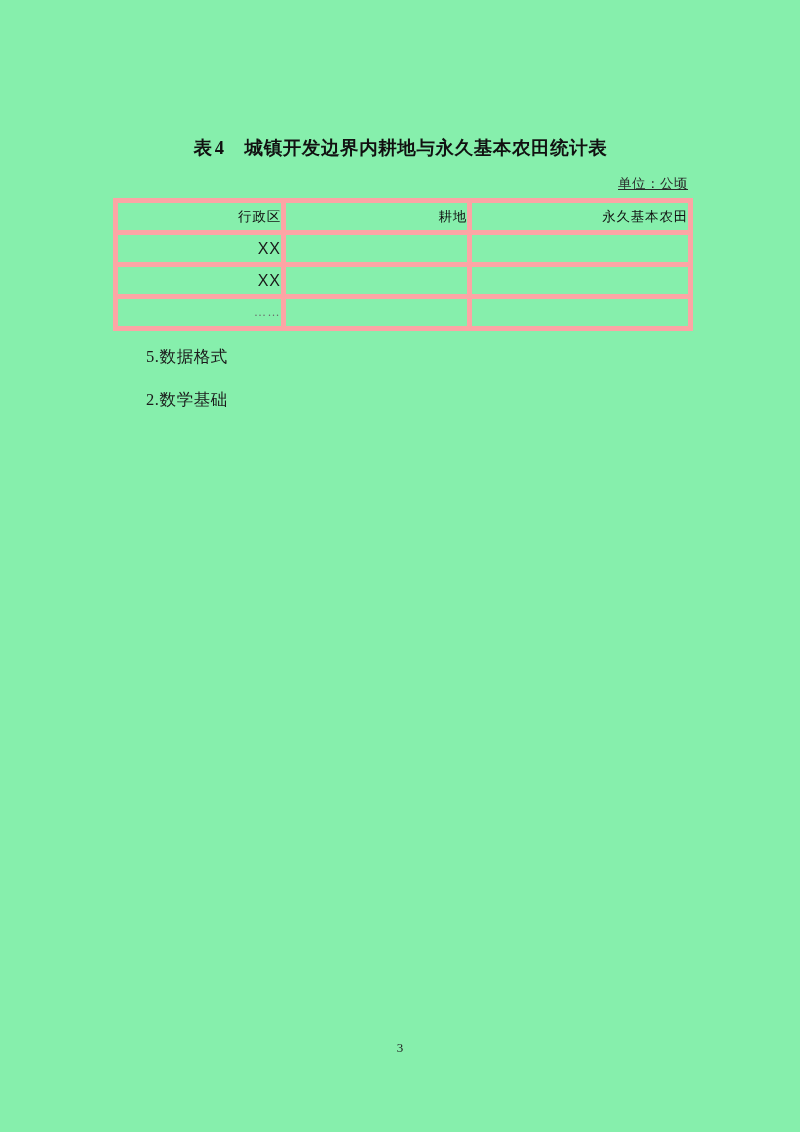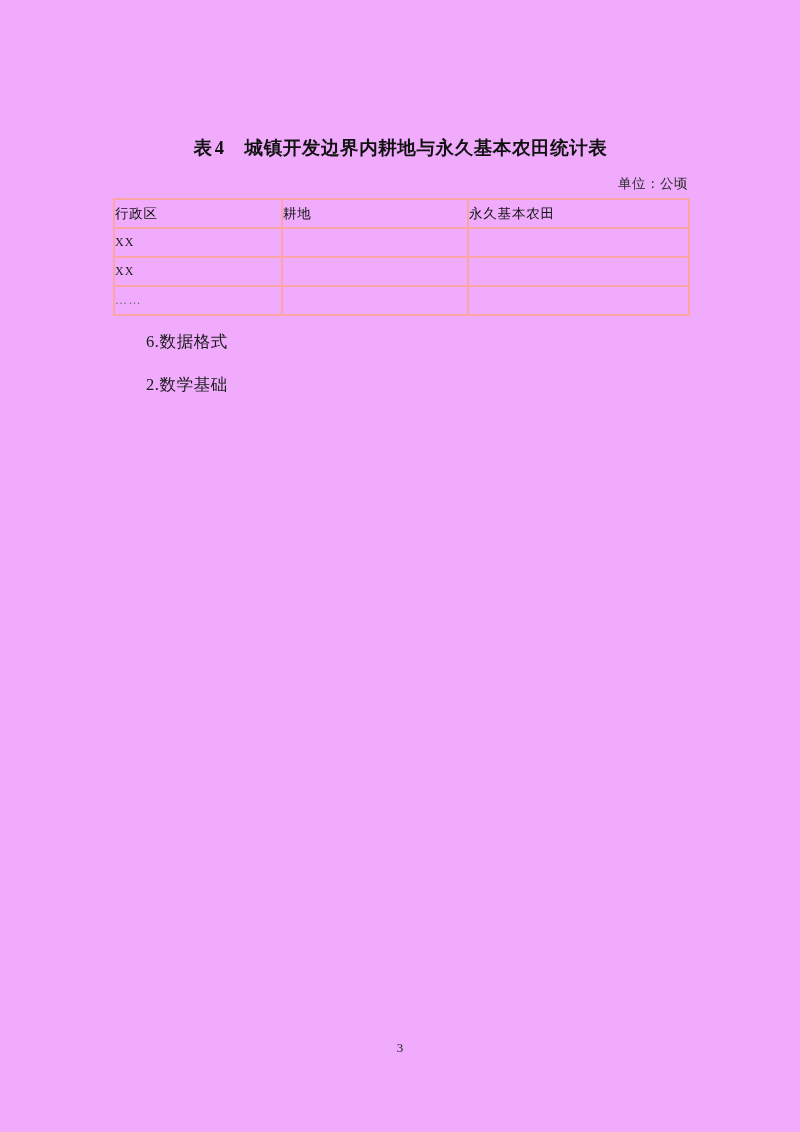--- a/index.html
+++ b/index.html
@@ -9,21 +9,21 @@
   }
   body {
     font-family: "Liberation Serif", "DejaVu Serif", serif;
     color: #000000;
     -webkit-font-smoothing: antialiased;
   }
   .page {
     position: relative;
     width: 800px;
     height: 1132px;
-    background: #f0abfc;
+    background: #86efac;
     overflow: hidden;
   }
   .content {
     position: absolute;
     left: 113px;
     top: 0;
     width: 575px;
   }
 
   
@@ -46,49 +46,50 @@
   }
 
   
   .unit-line {
     margin-top: 12px;
     text-align: right;
     font-size: 13.5px;
     line-height: 18px;
     color: #2b2b2b;
     letter-spacing: 0.5px;
+    text-decoration: underline;
   }
 
   
   .stat-table {
     margin-top: 5px;
     border-collapse: collapse;
     width: 575px;
     table-layout: fixed;
   }
   .stat-table td {
-    border: 2px solid #fca5a5;
+    border: 5px solid #fca5a5;
     height: 27px;
-    text-align: left;
+    text-align: right;
     vertical-align: middle;
     font-size: 13.5px;
     letter-spacing: 0.8px;
     color: #1a1a1a;
     padding: 0;
   }
   .stat-table .col-a { width: 168px; }
   .stat-table .col-b { width: 186px; }
   .stat-table .col-c { width: 221px; }
   .stat-table td.hdr {
     font-size: 13.5px;
     color: #111;
   }
   .stat-table td.latin {
-    font-family: Liberation Serif, serif;
-    font-size: 12px;
+    font-family: Liberation Sans, sans-serif;
+    font-size: 16px;
     letter-spacing: 1px;
   }
   .stat-table td.faint {
     color: #595959;
   }
   .stat-table td.dots {
     color: #6b6b6b;
     letter-spacing: 1.5px;
     font-size: 12px;
   }
@@ -171,21 +172,21 @@
         </tr>
         <tr>
           <td class="dots">……</td>
           <td></td>
           <td></td>
         </tr>
       </tbody>
     </table>
 
 
-    <div class="sub-heading">6.数据格式</div>
+    <div class="sub-heading">5.数据格式</div>
 
     <div class="sub-heading">2.数学基础</div>
 
 
   </div>
 
   <div class="page-number">3</div>
 
 </div>
 

